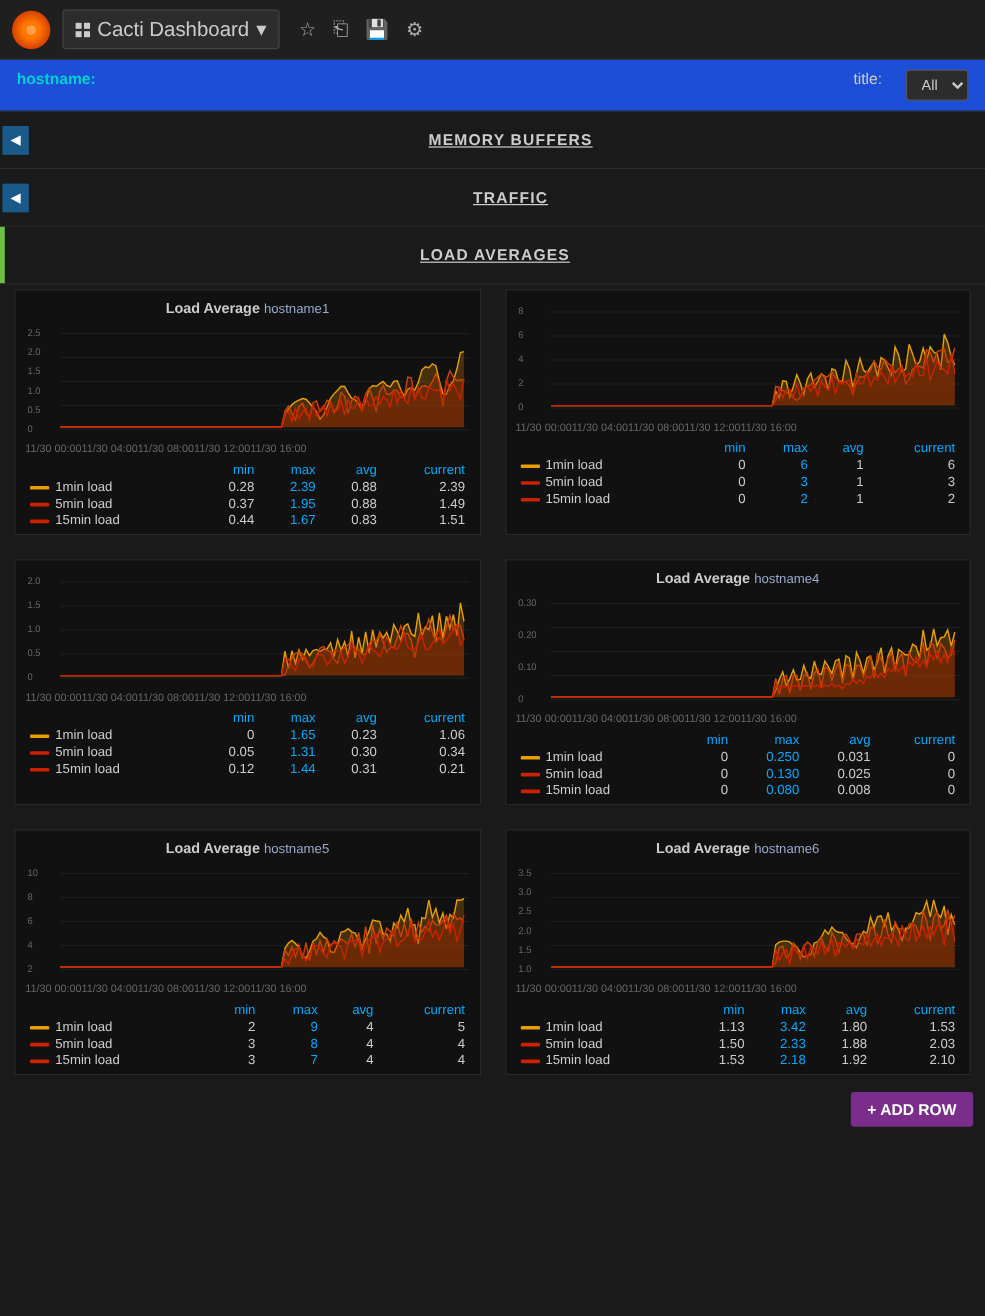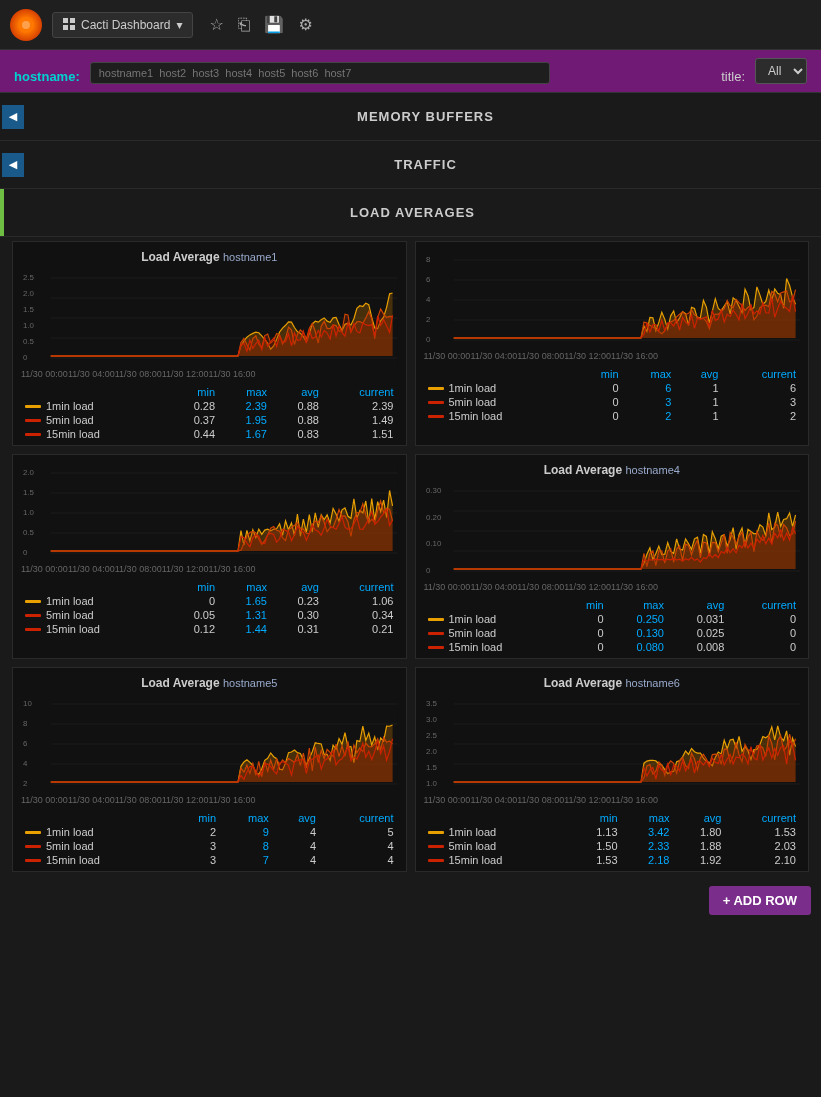--- a/index.html
+++ b/index.html
@@ -2,45 +2,45 @@
 <html><head>
   <meta charset="utf-8">
   <style>
     * { box-sizing: border-box; margin: 0; padding: 0; }
     body { background: #1a1a1a; color: #ccc; font-family: Arial, sans-serif; font-size: 12px; width: 821px; min-height: 1097px; }
 
     
     .topbar { background: #1f1f1f; border-bottom: 1px solid #333; display: flex; align-items: center; padding: 6px 10px; height: 50px; gap: 10px; }
     .grafana-logo { width: 32px; height: 32px; background: radial-gradient(circle, #ff7800 30%, #cc3300 80%); border-radius: 50%; display: flex; align-items: center; justify-content: center; flex-shrink: 0; }
     .grafana-logo svg { width: 20px; height: 20px; }
-    .dashboard-btn { background: #2c2c2c; border: 1px solid #444; color: #ccc; padding: 5px 10px; border-radius: 3px; display: flex; align-items: flex-start; gap: 6px; cursor: pointer; font-size: 12px; }
+    .dashboard-btn { background: #2c2c2c; border: 1px solid #444; color: #ccc; padding: 5px 10px; border-radius: 3px; display: flex; align-items: center; gap: 6px; cursor: pointer; font-size: 17px; }
     .dashboard-btn .grid-icon { display: grid; grid-template-columns: 1fr 1fr; gap: 2px; width: 12px; height: 12px; }
     .dashboard-btn .grid-icon span { background: #ccc; display: block; }
     .topbar-icons { display: flex; gap: 14px; margin-left: 6px; align-items: center; }
     .topbar-icons span { color: #aaa; font-size: 16px; cursor: pointer; }
     .topbar-right { margin-left: auto; display: flex; align-items: center; gap: 14px; color: #aaa; font-size: 13px; }
     .topbar-right .zoom-out { cursor: pointer; color: #aaa; }
     .topbar-right .time-range { color: #aaa; display: flex; align-items: center; gap: 4px; cursor: pointer; }
     .topbar-right .refresh { color: #aaa; display: flex; align-items: center; gap: 4px; cursor: pointer; }
 
     
-    .filterbar { background: #701a75; padding: 8px 14px; display: flex; align-items: flex-end; gap: 10px; border-bottom: 1px solid #333; }
+    .filterbar { background: #1d4ed8; padding: 8px 14px; display: flex; align-items: flex-start; gap: 20px; border-bottom: 1px solid #333; }
     .filterbar label { color: #00d2d2; font-size: 13px; font-weight: bold; }
     .filterbar input { background: #1e1e1e; border: 1px solid #444; color: #aaa; padding: 4px 8px; border-radius: 3px; width: 480px; font-size: 12px; }
     .filterbar .title-label { margin-left: auto; color: #ccc; font-size: 13px; }
     .filterbar select { background: #2c2c2c; border: 1px solid #555; color: #ccc; padding: 4px 8px; border-radius: 3px; font-size: 13px; }
 
     
     .section-row { background: #1a1a1a; display: flex; align-items: center; border-bottom: 1px solid #2a2a2a; }
     .section-toggle { background: #1a5a8a; color: #fff; border: none; width: 22px; height: 24px; display: flex; align-items: center; justify-content: center; cursor: pointer; font-size: 11px; flex-shrink: 0; margin: 2px 6px 2px 2px; }
-    .section-title { color: #ccc; font-size: 13px; font-weight: bold; letter-spacing: 1px; flex: 1; text-align: center; padding: 16px 0; }
+    .section-title { color: #ccc; font-size: 13px; font-weight: bold; letter-spacing: 1px; flex: 1; text-align: center; padding: 16px 0; text-decoration: underline; }
     .section-accent { width: 4px; background: #6fbe44; align-self: stretch; flex-shrink: 0; margin-right: 0; }
 
     
-    .charts-grid { display: grid; grid-template-columns: 1fr 1fr; gap: 0; background: #1a1a1a; padding: 0 8px; }
+    .charts-grid { display: grid; grid-template-columns: 1fr 1fr; gap: 12px; background: #1a1a1a; padding: 0 8px; }
     .chart-panel { background: #111; border: 1px solid #2a2a2a; margin: 4px; padding: 8px 8px 4px 8px; }
     .chart-title { text-align: center; font-size: 12px; font-weight: bold; color: #ccc; margin-bottom: 4px; }
     .chart-title span { color: #aaa; font-weight: normal; }
 
     
     .chart-svg-wrap { width: 100%; height: 100px; position: relative; }
     .chart-svg-wrap svg { width: 100%; height: 100%; }
 
     .chart-xaxis { display: flex; justify-content: flex-start; color: #666; font-size: 9px; margin-top: 1px; }
 
@@ -80,21 +80,20 @@
   <div class="topbar-icons">
     <span>☆</span>
     <span>⎗</span>
     <span>💾</span>
     <span>⚙</span>
   </div>
 </div>
 
 <div class="filterbar">
   <label>hostname:</label>
-  <input type="text" placeholder="hostname1  host2  host3  host4  host5  host6  host7" style="background: rgb(30, 30, 30); border: 1px solid rgb(68, 68, 68); color: rgb(136, 136, 136); padding: 4px 8px; border-radius: 3px; width: 460px; font-size: 11px;">
   <span class="title-label">title:</span>
   <select style="background:#2c2c2c;border:1px solid #555;color:#ccc;padding:4px 8px;border-radius:3px;font-size:12px;">
     <option>All</option>
   </select>
 </div>
 
 <div class="section-row">
   <button class="section-toggle">◀</button>
   <span class="section-title">MEMORY BUFFERS</span>
 </div>

